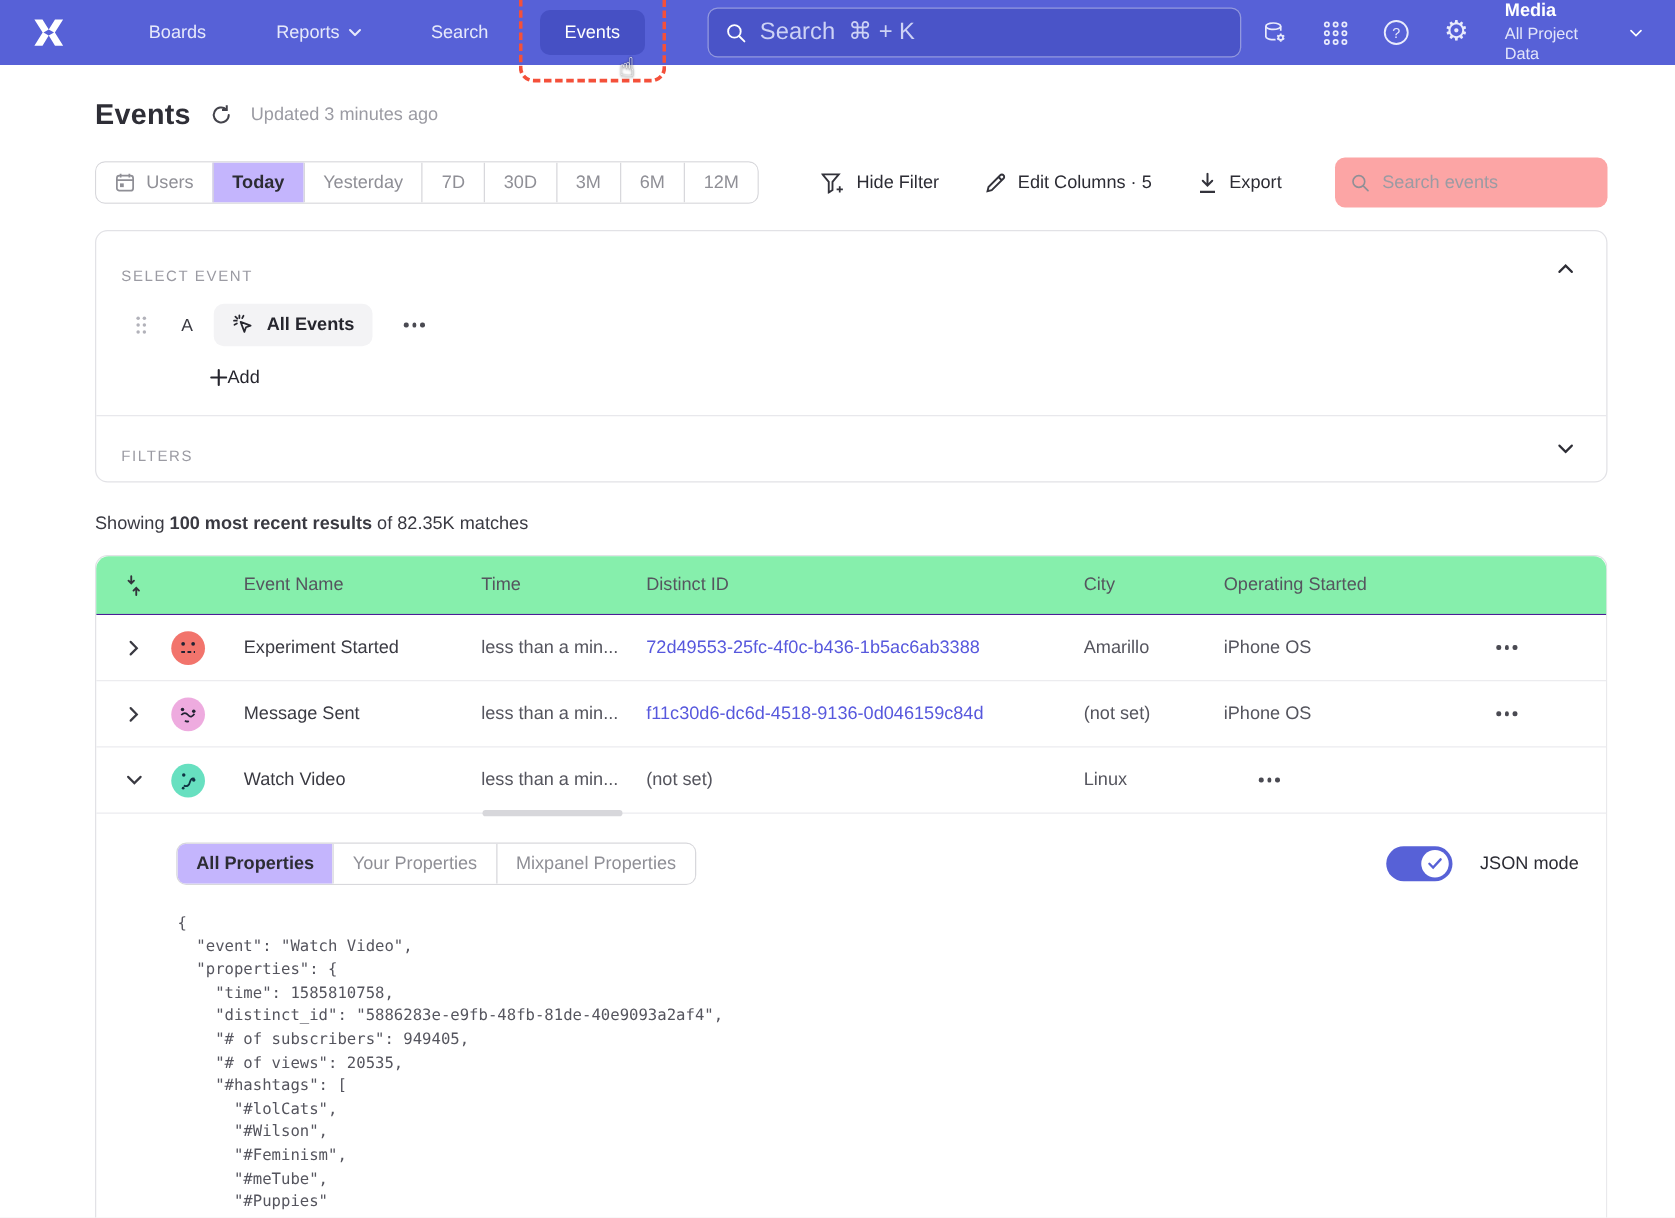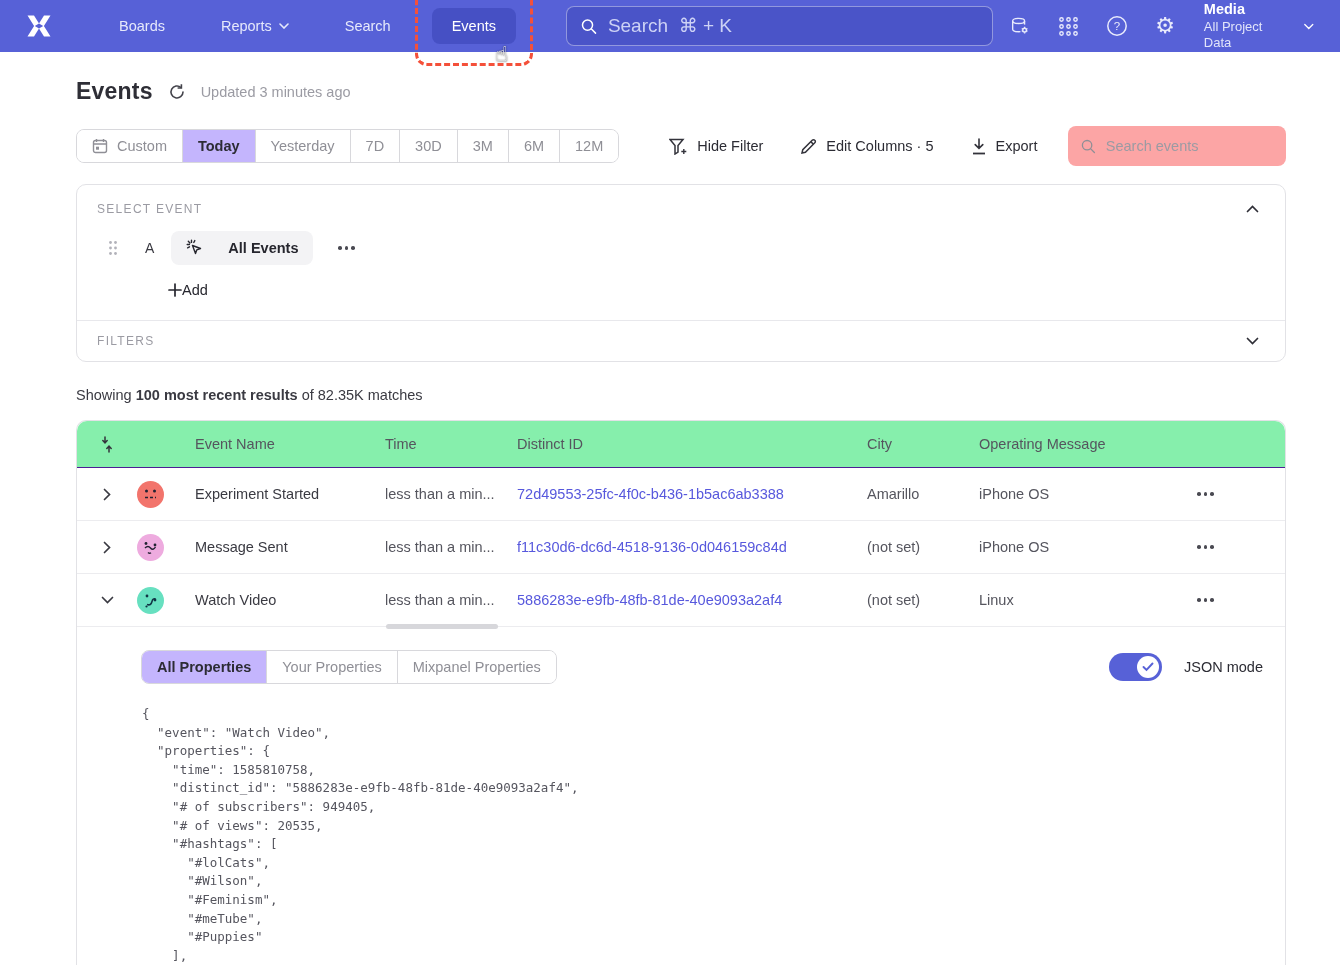--- a/index.html
+++ b/index.html
@@ -57,27 +57,27 @@
   .search-events { margin-left:auto; width:218px; height:40px; background:#fca5a5;
     border-radius:8px; display:flex; align-items:center; gap:10px; padding:0 13px; }
   .search-events input { background:transparent; border:none; outline:none; font-size:14.5px;
     color:#3a3a42; width:100%; font-family:"Liberation Sans",sans-serif; }
   .search-events input::placeholder { color:#9b9ba3; }
 
   
   .card { margin-top:18px; border:1px solid #e2e2e6; border-radius:10px; }
   .sec-select { padding:17px 20px 22px 20px; }
   .sec-head { display:flex; align-items:center; justify-content:space-between; }
-  .sec-label { font-size:12px; letter-spacing:1.3px; color:#9b9ba3; font-weight:500; }
+  .sec-label { font-size:12px; letter-spacing:1.3px; color:#9b9ba3; font-weight:500;margin-top:12px; }
   .chev-btn { color:#2e2e36; cursor:pointer; display:flex; padding:2px 6px; }
   .event-row { margin-top:15px; display:flex; align-items:center; }
   .drag-handle { margin-left:11px; color:#b9b9c0; cursor:grab; display:flex; }
   .step-letter { margin-left:27px; font-size:14px; color:#3a3a42; }
   .event-pill { margin-left:17px; background:#f3f3f5; border-radius:8px; padding:8px 15px;
-    display:flex; align-items:center; gap:24px; font-size:14.5px; font-weight:700;
+    display:flex; align-items:center; gap:9px; font-size:14.5px; font-weight:700;
     color:#26262e; cursor:pointer; }
   .more-dots { display:flex; gap:3px; margin-left:19px; cursor:pointer; padding:6px; }
   .more-dots i { width:3.5px; height:3.5px; border-radius:50%; background:#4a4a52; }
   .add-btn { margin-top:17px; margin-left:71px; display:flex; align-items:center; 
     font-size:14.5px; color:#26262e; cursor:pointer; width:max-content; }
   .sec-filters { border-top:1px solid #e8e8ec; padding:13px 20px; display:flex;
     align-items:center; justify-content:space-between; }
 
   .showing { margin-top:25px; font-size:14.5px; color:#3a3a42; }
   .showing b { font-weight:700; }
@@ -208,21 +208,21 @@
   </div>
 
   <div class="toolbar">
     <div class="segmented">
       <div class="seg-item">
         <svg width="16" height="16" viewBox="0 0 16 16" fill="none" stroke="#8f8f96" stroke-width="1.4">
           <rect x="1.5" y="2.5" width="13" height="12" rx="2"></rect>
           <path d="M4.5 1 v3 M11.5 1 v3 M1.5 6 h13"></path>
           <rect x="4" y="8.7" width="3" height="3" fill="#8f8f96" stroke="none"></rect>
         </svg>
-        <span>Custom</span>
+        <span>Users</span>
       </div>
       <div class="seg-item active">Today</div>
       <div class="seg-item">Yesterday</div>
       <div class="seg-item">7D</div>
       <div class="seg-item">30D</div>
       <div class="seg-item">3M</div>
       <div class="seg-item">6M</div>
       <div class="seg-item">12M</div>
     </div>
 
@@ -319,21 +319,21 @@
         <svg width="12" height="17" viewBox="0 0 12 17">
           <path d="M4 1 V6.5 M1.8 4.5 L4 6.8 L6.2 4.5" stroke="#33333b" stroke-width="1.5" fill="none" stroke-linecap="round"></path>
           <path d="M8 16 V10.5 M5.8 12.5 L8 10.2 L10.2 12.5" stroke="#33333b" stroke-width="1.5" fill="none" stroke-linecap="round"></path>
         </svg>
       </span>
       <span></span>
       <span class="cell">Event Name</span>
       <span class="cell">Time</span>
       <span class="cell">Distinct ID</span>
       <span class="cell">City</span>
-      <span class="cell">Operating Message</span>
+      <span class="cell">Operating Started</span>
       <span></span>
     </div>
 
     <div class="tgrid row">
       <span class="expand-cell">
         <svg width="8" height="13" viewBox="0 0 8 13">
           <path d="M1.5 1.5 L6.5 6.5 L1.5 11.5" stroke="#3a3a42" stroke-width="1.7" fill="none" stroke-linecap="round"></path>
         </svg>
       </span>
       <span class="avatar" style="background: rgb(242, 116, 108);">
@@ -390,21 +390,20 @@
       <span class="avatar" style="background: rgb(103, 224, 192);">
         <svg width="27" height="27" viewBox="0 0 27 27">
           <circle cx="10" cy="9" r="1.4" fill="#134"></circle>
             <circle cx="18" cy="13" r="1.4" fill="#134"></circle>
           <path d="M10 17.5 q4 1.5 5 -3 q.8 -3.5 3.5 -2.5" stroke="#134" stroke-width="1.5" fill="none"></path>
           <circle cx="9.5" cy="19.5" r="1.1" fill="#134"></circle>
         </svg>
       </span>
       <span class="cell ename">Watch Video</span>
       <span class="cell etime">less than a min...</span>
-      <span class="cell eid">5886283e-e9fb-48fb-81de-40e9093a2af4</span>
       <span class="cell ecity">(not set)</span>
       <span class="cell eos">Linux</span>
       <span class="row-more">
           <i></i>
           <i></i>
           <i></i>
         </span>
     </div>
 
     <div class="scroll-thumb">

